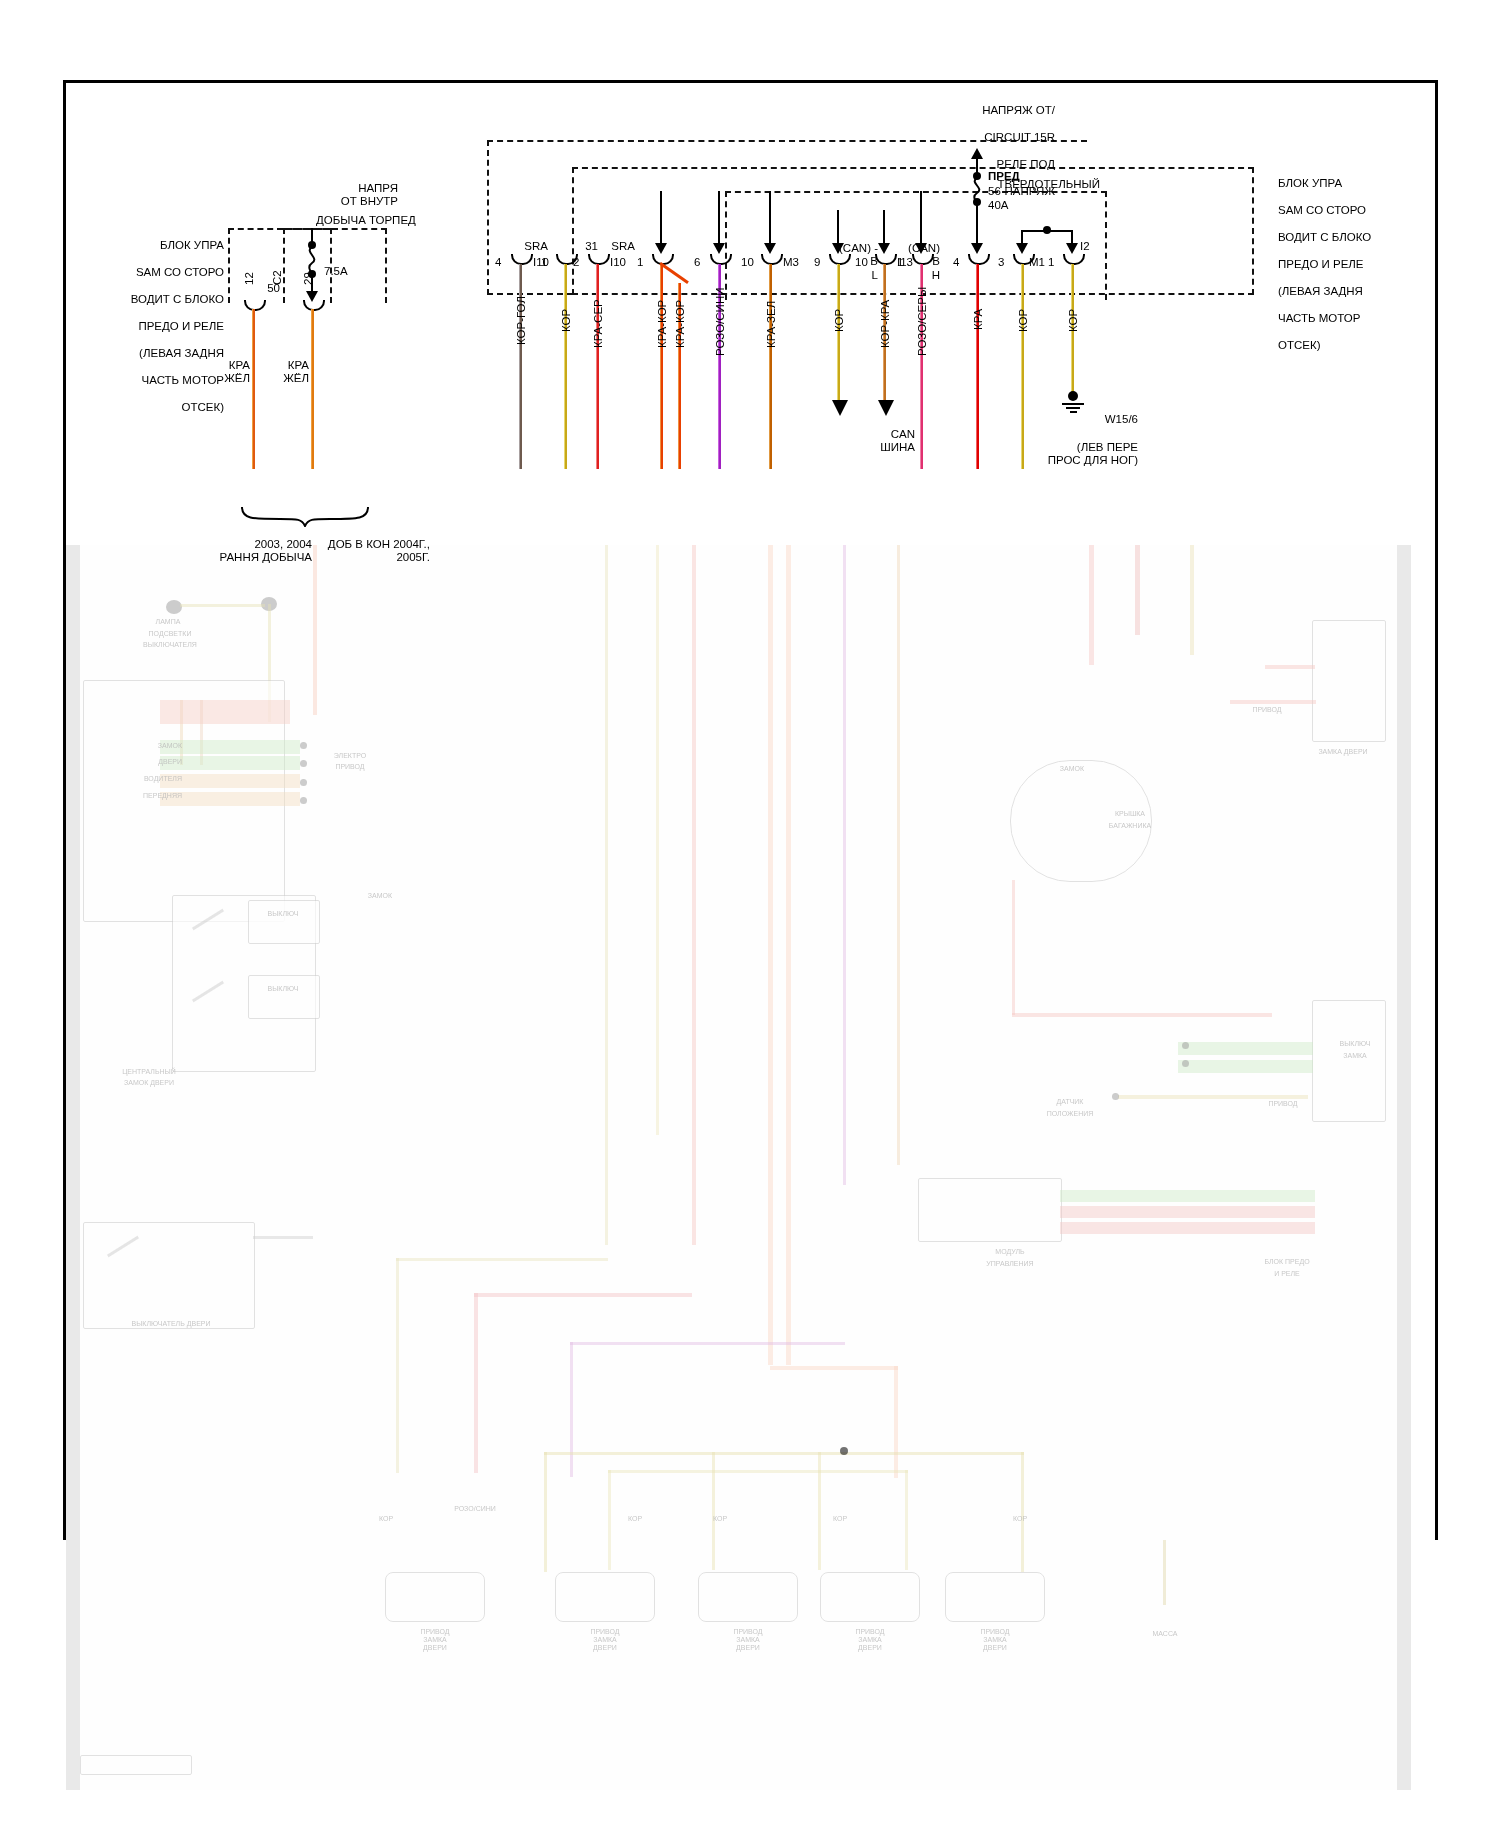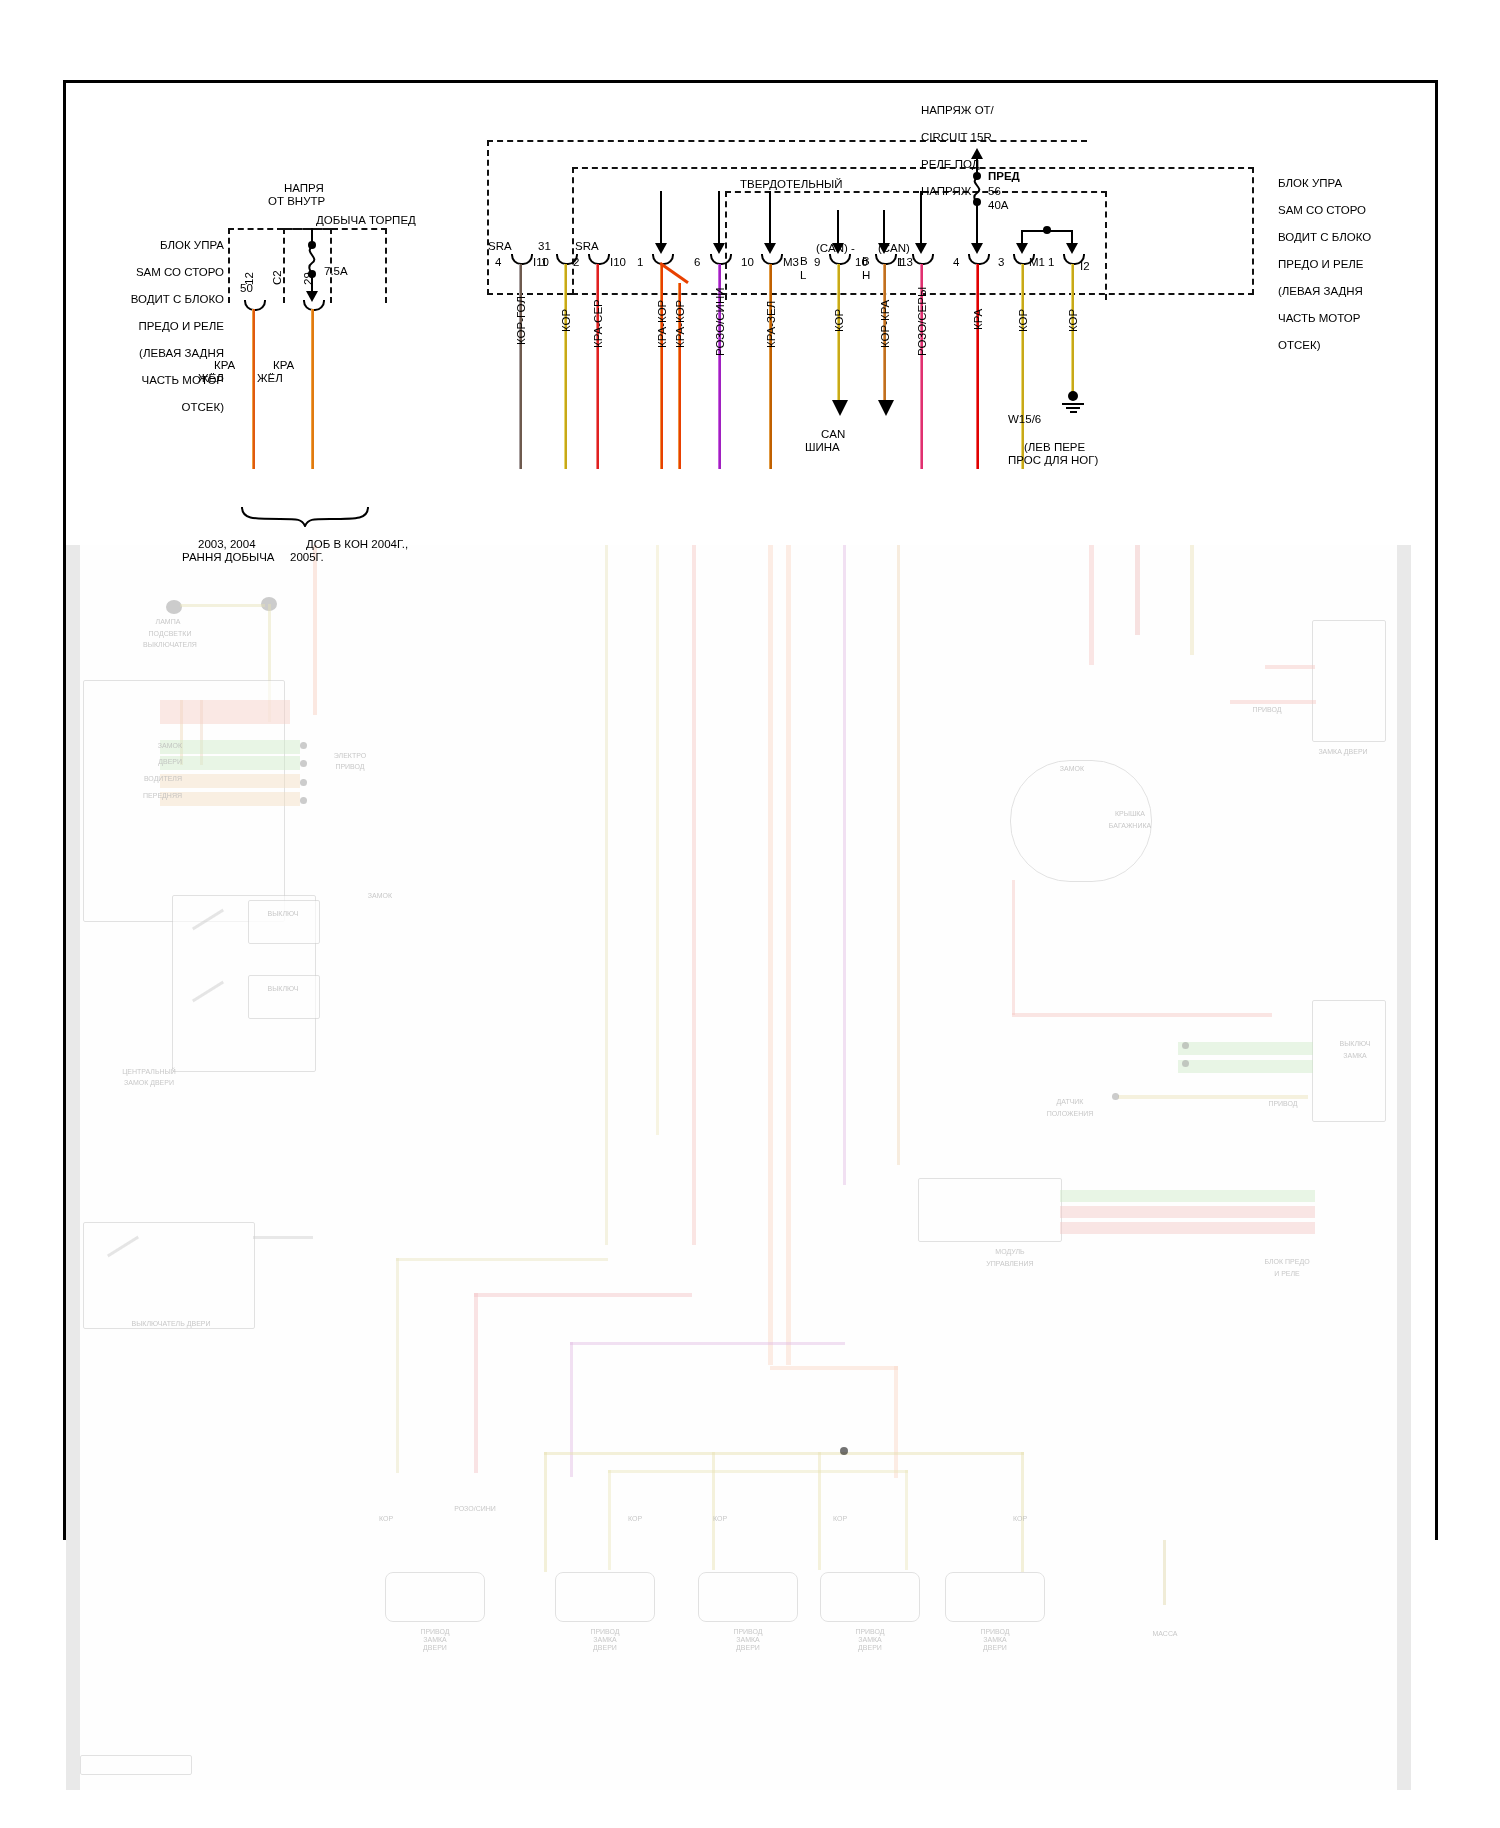--- a/index.html
+++ b/index.html
@@ -24,21 +24,21 @@
 
   
   .dash-box{position:absolute;border:2px dashed #111;}
   .dash-l{position:absolute;border-left:2px dashed #111;}
   .dash-t{position:absolute;border-top:2px dashed #111;}
   .dash-r{position:absolute;border-right:2px dashed #111;}
   .dash-b{position:absolute;border-bottom:2px dashed #111;}
 
   .lbl{position:absolute;font-size:11.5px;line-height:13.5px;color:#000;white-space:pre;}
   .lbl.r{text-align:right;}
-  .lbl.c{text-align:left;}
+  .lbl.c{text-align:right;}
   .lbl.l{text-align:left;}
 
   .vlbl{position:absolute;font-size:11.5px;color:#000;white-space:nowrap;
      transform-origin:0 0;transform:rotate(-90deg);}
 
   .wire{position:absolute;width:3px;}
   .hline{position:absolute;height:2px;background:#000;}
   .vline{position:absolute;width:2px;background:#000;}
 
   .pinnum{position:absolute;font-size:11.5px;color:#000;white-space:nowrap;}
@@ -393,21 +393,21 @@
   <div class="cup" style="left:1013px;top:254px;"></div>
   <div class="pinnum" style="left:998px;top:256px;">3</div>
   <div class="pinnum" style="left:1029px;top:256px;">M1</div>
   <div class="wire" style="left:1021px;top:264px;height:205px;background:linear-gradient(90deg,#e8d870 0 33%,#c8a818 33% 100%);"></div>
   <div class="vlbl" style="left:1017px;top:332px;">КОР</div>
 
   <div class="vline" style="left:1071px;top:230px;height:16px;"></div>
   <div class="arrowdn" style="left:1066px;top:243px;"></div>
   <div class="cup" style="left:1063px;top:254px;"></div>
   <div class="pinnum" style="left:1048px;top:256px;">1</div>
-  <div class="pinnum" style="left:1080px;top:260px;">I2</div>
+  <div class="pinnum" style="left:1080px;top:240px;">I2</div>
   <div class="wire" style="left:1071px;top:264px;height:128px;background:linear-gradient(90deg,#e8d870 0 33%,#c8a818 33% 100%);"></div>
   <div class="vlbl" style="left:1067px;top:332px;">КОР</div>
 
   <div class="gnd" style="left:1060px;top:391px;width:26px;">
      <i style="width:10px;height:10px;border-radius:50%;"></i>
      <i style="width:22px;height:2px;margin-top:2px;"></i>
      <i style="width:14px;height:2px;margin-top:2px;"></i>
      <i style="width:7px;height:2px;margin-top:2px;"></i>
   </div>
   <div class="lbl c" style="left:1008px;top:413px;width:130px;">W15/6</div>

